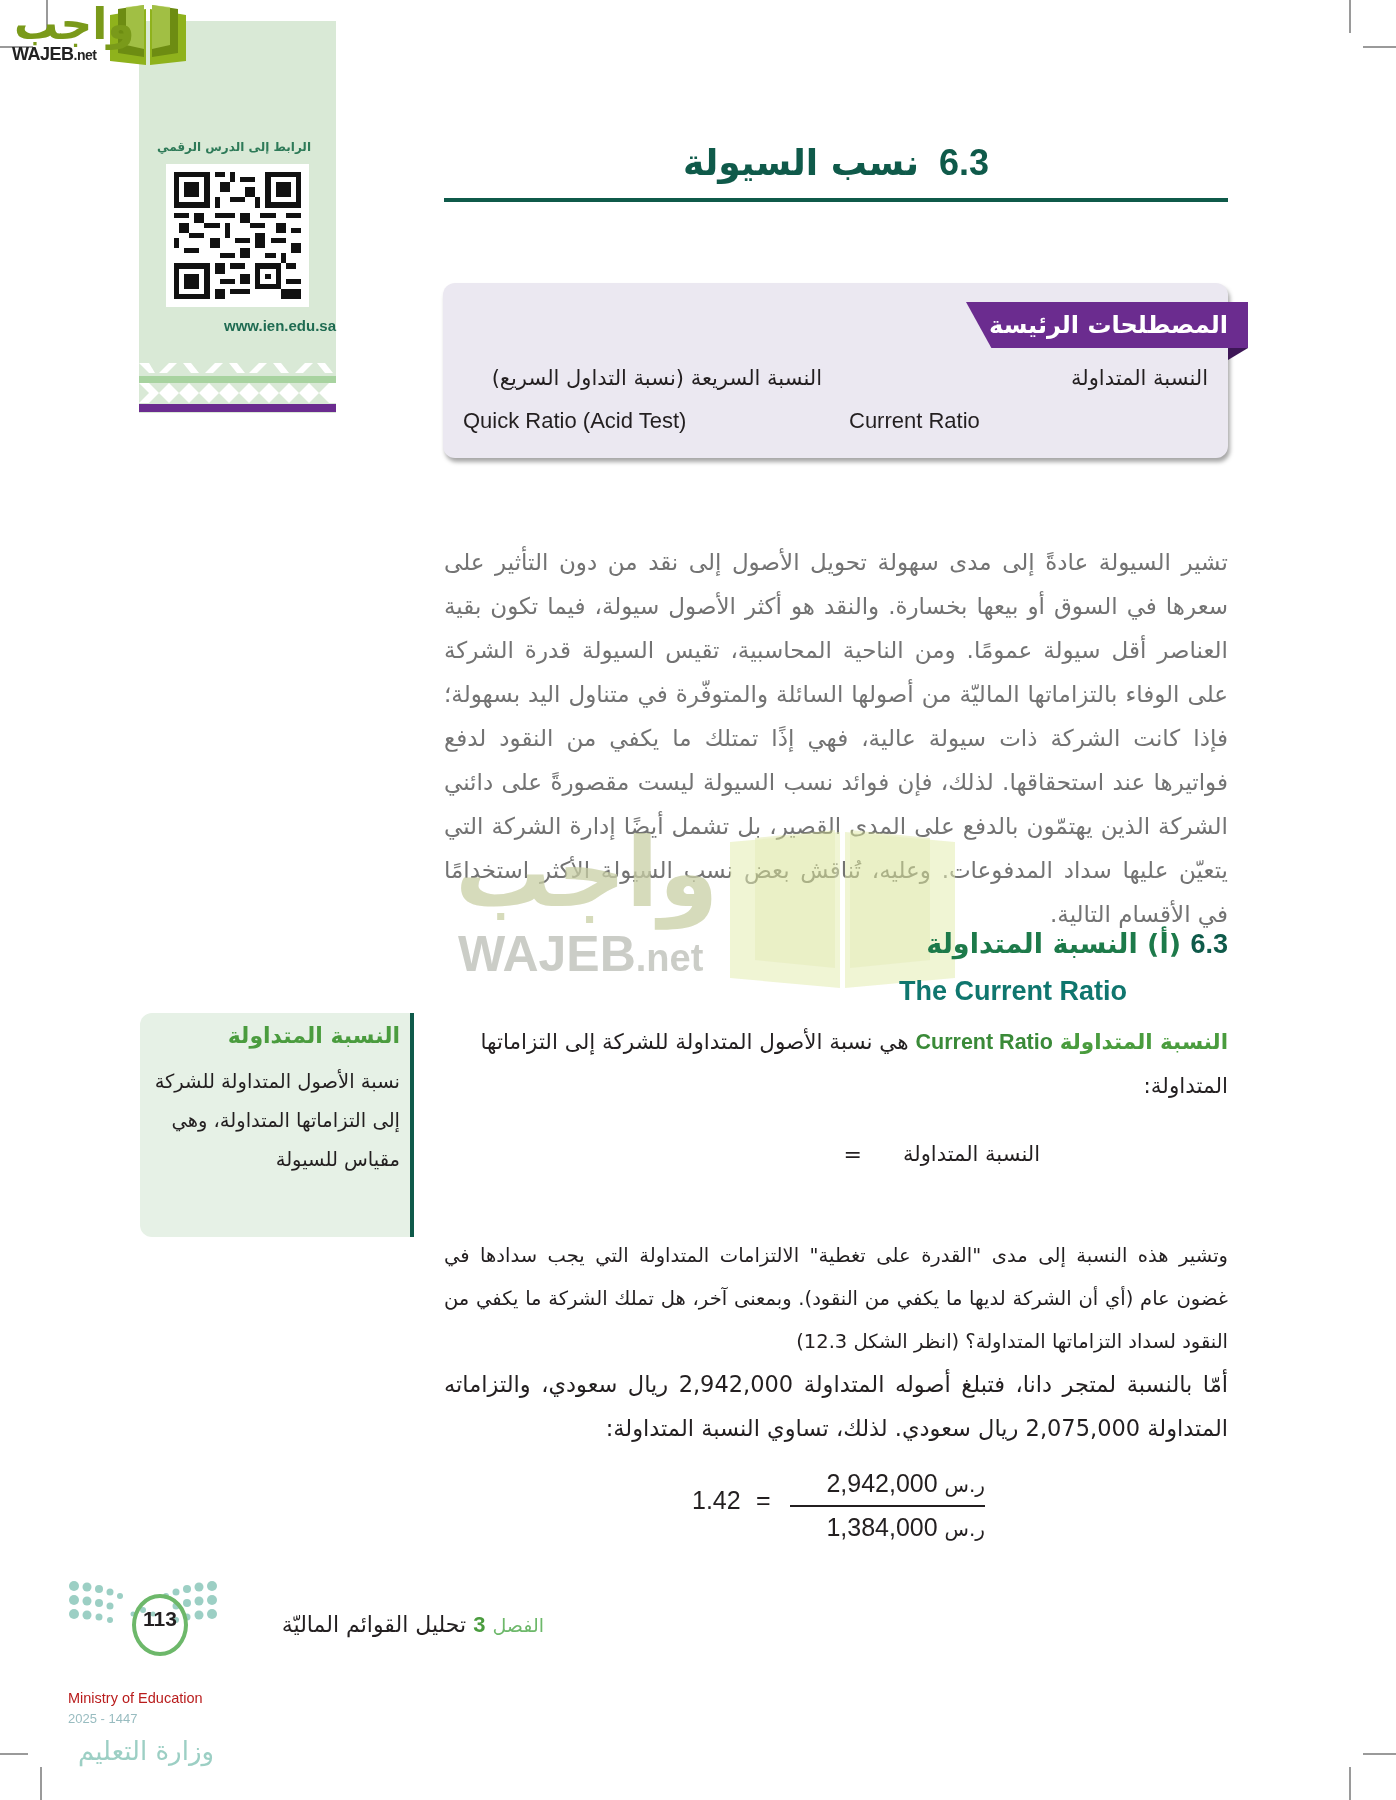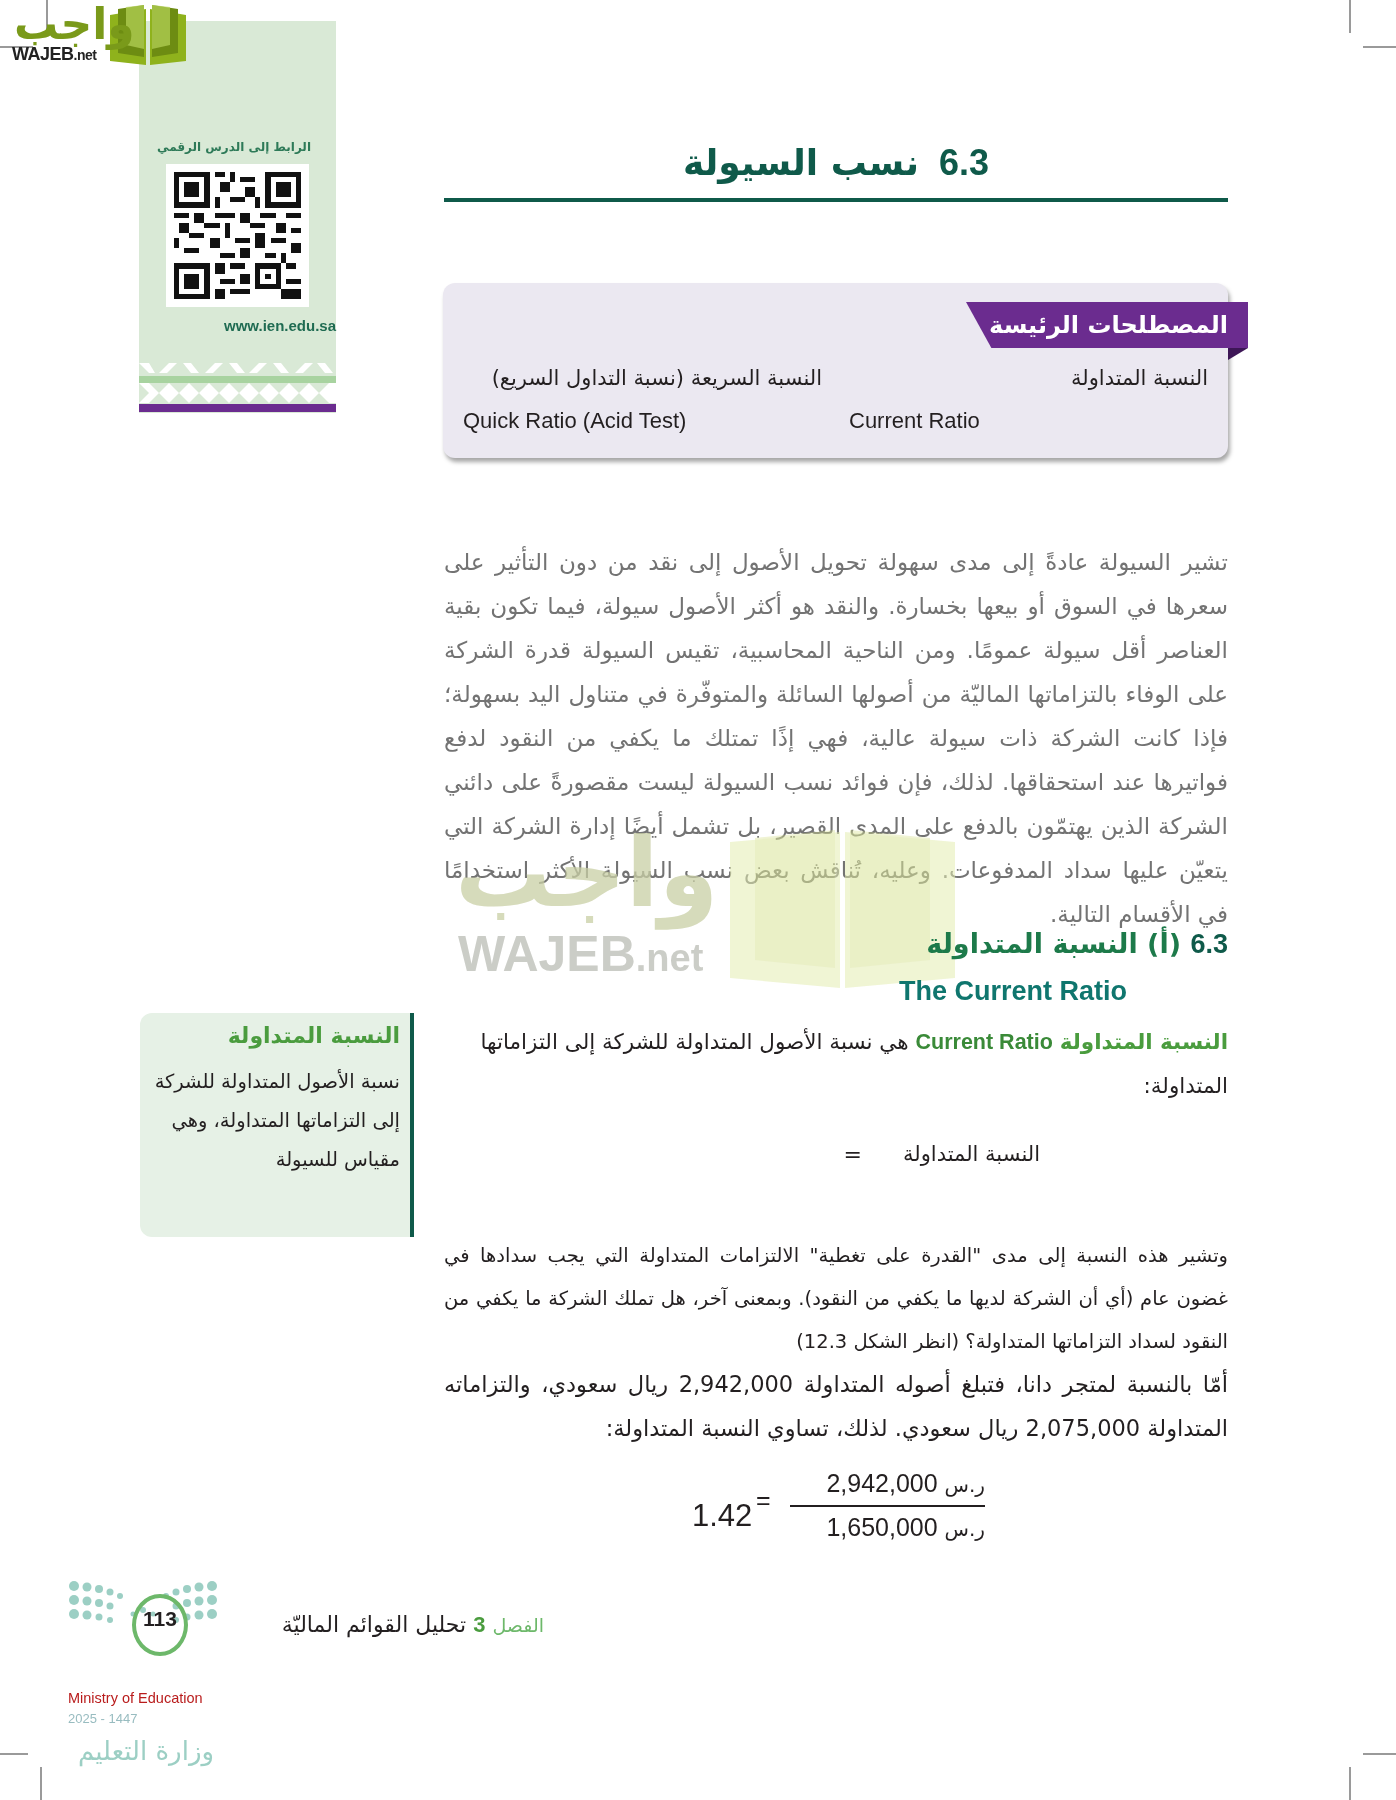--- a/index.html
+++ b/index.html
@@ -68,21 +68,21 @@
   .f-frac { position: absolute; left: 22px; top: 0; width: 196px; text-align: center; }
   .f-num { font-size: 21px; line-height: 40px; }
   .f-line { height: 2px; background: #231f20; margin: 3px 0; }
   .f-den { font-size: 21px; line-height: 40px; }
 
   .para2 { left: 444px; top: 1234px; width: 784px; font-size: 19.5px; line-height: 43px; direction: rtl; text-align: justify; text-align-last: right; }
   .para3 { left: 444px; top: 1362px; width: 784px; font-size: 22.5px; line-height: 44px; direction: rtl; text-align: justify; text-align-last: right; }
 
   
   .result { left: 690px; top: 1466px; width: 280px; height: 80px; }
-  .r-val { position: absolute; left: 2px; top: 20px; font-size: 31px; font-family: "Liberation Sans", sans-serif; margin-top: 12px; }
+  .r-val { position: absolute; left: 2px; top: 20px; font-size: 25px; font-family: "Liberation Sans", sans-serif; }
   .r-eq { position: absolute; left: 66px; top: 20px; font-size: 25px; font-family: "Liberation Sans", sans-serif; }
   .r-frac { position: absolute; left: 100px; top: 0; width: 195px; text-align: right; }
   .r-num, .r-den { font-size: 25px; line-height: 34px; font-family: "Liberation Sans", sans-serif; white-space: nowrap; }
   .r-line { height: 2px; background: #231f20; margin: 3px 0; }
   .cur { font-size: 20px; font-family: "DejaVu Sans", sans-serif; }
 
   
   .dots { left: 68px; top: 1580px; width: 150px; height: 64px; }
   .page-circle { left: 132px; top: 1594px; width: 56px; height: 62px; border: 4px solid #6db86a; border-radius: 50%; }
   .page-num { left: 132px; top: 1607px; width: 56px; text-align: center; font-size: 21px; font-weight: bold; color: #231f20; font-family: "Liberation Sans", sans-serif; }
@@ -274,21 +274,21 @@
 
 <div class="abs para2">وتشير هذه النسبة إلى مدى "القدرة على تغطية" الالتزامات المتداولة التي يجب سدادها في غضون عام (أي أن الشركة لديها ما يكفي من النقود). وبمعنى آخر، هل تملك الشركة ما يكفي من النقود لسداد التزاماتها المتداولة؟ (انظر الشكل 12.3)</div>
 <div class="abs para3">أمّا بالنسبة لمتجر دانا، فتبلغ أصوله المتداولة 2,942,000 ريال سعودي، والتزاماته المتداولة 2,075,000 ريال سعودي. لذلك، تساوي النسبة المتداولة:</div>
 
 <div class="abs result">
   <div class="r-val">1.42</div>
   <div class="r-eq">=</div>
   <div class="r-frac">
     <div class="r-num"><span class="cur">ر.س</span> <span>2,942,000</span></div>
     <div class="r-line"></div>
-    <div class="r-den"><span class="cur">ر.س</span> <span>1,650,000</span></div>
+    <div class="r-den"><span class="cur">ر.س</span> <span>1,384,000</span></div>
   </div>
 </div>
 
 <div class="abs dots">
   <svg width="150" height="64" viewBox="0 0 150 64">
     <g fill="#9ccfc4">
       <circle cx="6" cy="6" r="5"></circle>
         <circle cx="19" cy="7" r="4.5"></circle>
         <circle cx="31" cy="9" r="4"></circle>
         <circle cx="42" cy="12" r="3.5"></circle>

